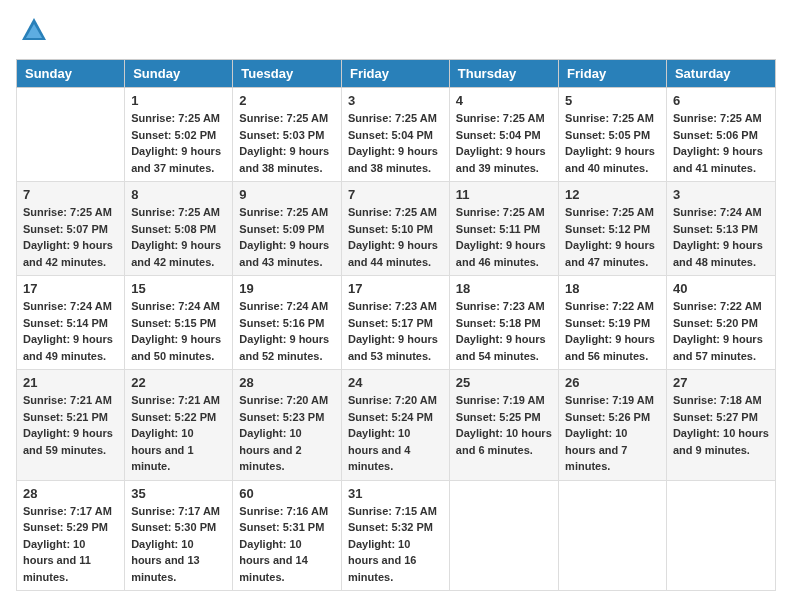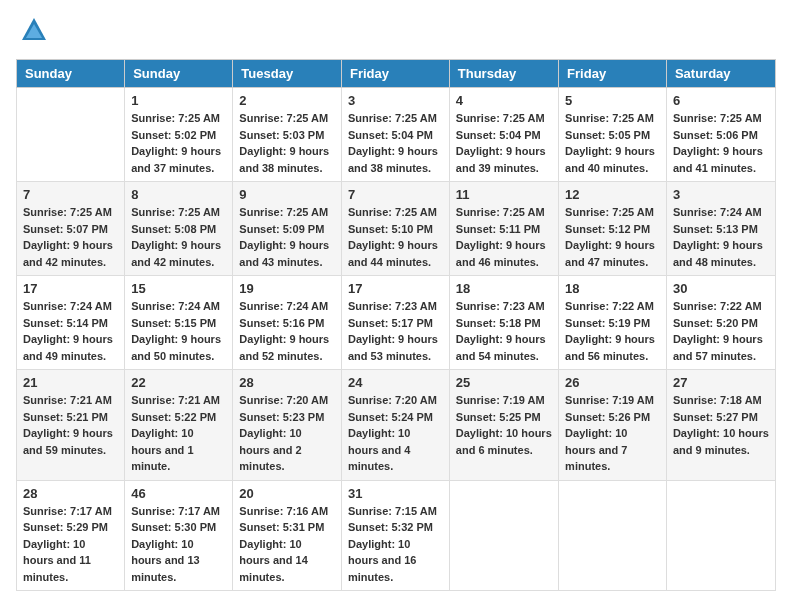--- a/index.html
+++ b/index.html
@@ -237,21 +237,21 @@
           Sunrise: 7:23 AM<br>Sunset: 5:18 PM<br>Daylight: 9 hours and 54 minutes.
         </div>
         </td>
         <td>
           <span class="day-number">18</span>
         <div class="day-detail">
           Sunrise: 7:22 AM<br>Sunset: 5:19 PM<br>Daylight: 9 hours and 56 minutes.
         </div>
         </td>
         <td>
-          <span class="day-number">30</span>
+          <span class="day-number">40</span>
         <div class="day-detail">
           Sunrise: 7:22 AM<br>Sunset: 5:20 PM<br>Daylight: 9 hours and 57 minutes.
         </div>
         </td>
       </tr>
       <tr>
         <td class="alt-row">
           <span class="day-number">21</span>
         <div class="day-detail">
           Sunrise: 7:21 AM<br>Sunset: 5:21 PM<br>Daylight: 9 hours and 59 minutes.
@@ -295,27 +295,27 @@
         </td>
       </tr>
       <tr>
         <td>
           <span class="day-number">28</span>
         <div class="day-detail">
           Sunrise: 7:17 AM<br>Sunset: 5:29 PM<br>Daylight: 10 hours and 11 minutes.
         </div>
         </td>
         <td>
-          <span class="day-number">46</span>
+          <span class="day-number">35</span>
         <div class="day-detail">
           Sunrise: 7:17 AM<br>Sunset: 5:30 PM<br>Daylight: 10 hours and 13 minutes.
         </div>
         </td>
         <td>
-          <span class="day-number">20</span>
+          <span class="day-number">60</span>
         <div class="day-detail">
           Sunrise: 7:16 AM<br>Sunset: 5:31 PM<br>Daylight: 10 hours and 14 minutes.
         </div>
         </td>
         <td>
           <span class="day-number">31</span>
         <div class="day-detail">
           Sunrise: 7:15 AM<br>Sunset: 5:32 PM<br>Daylight: 10 hours and 16 minutes.
         </div>
         </td>

